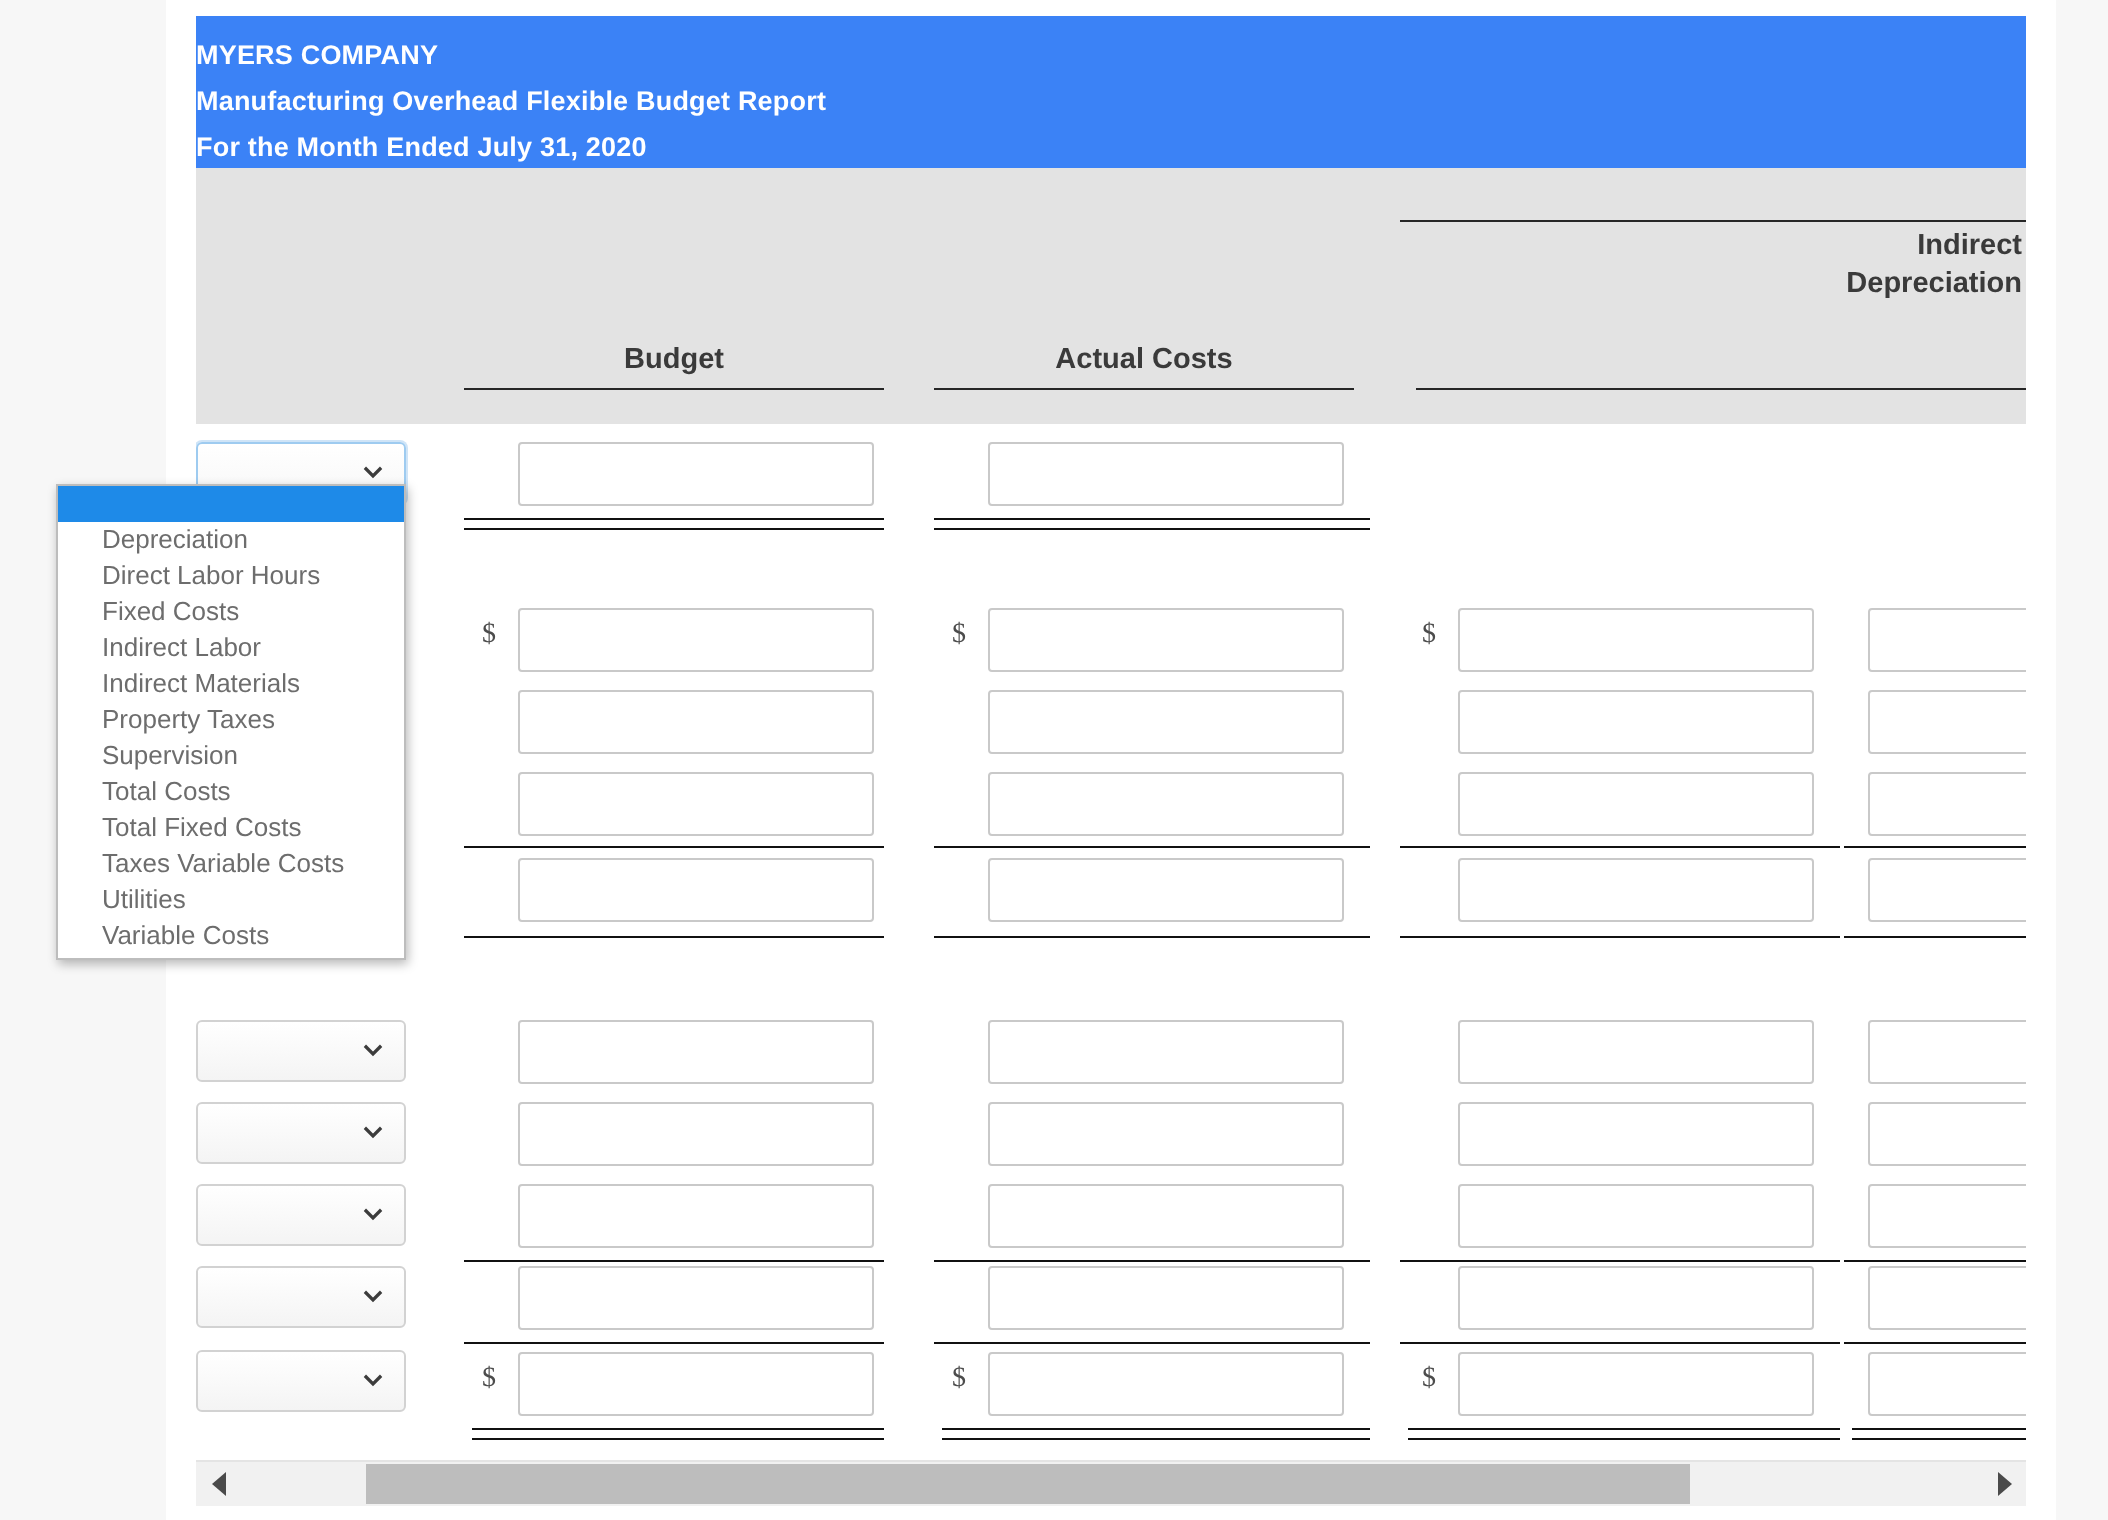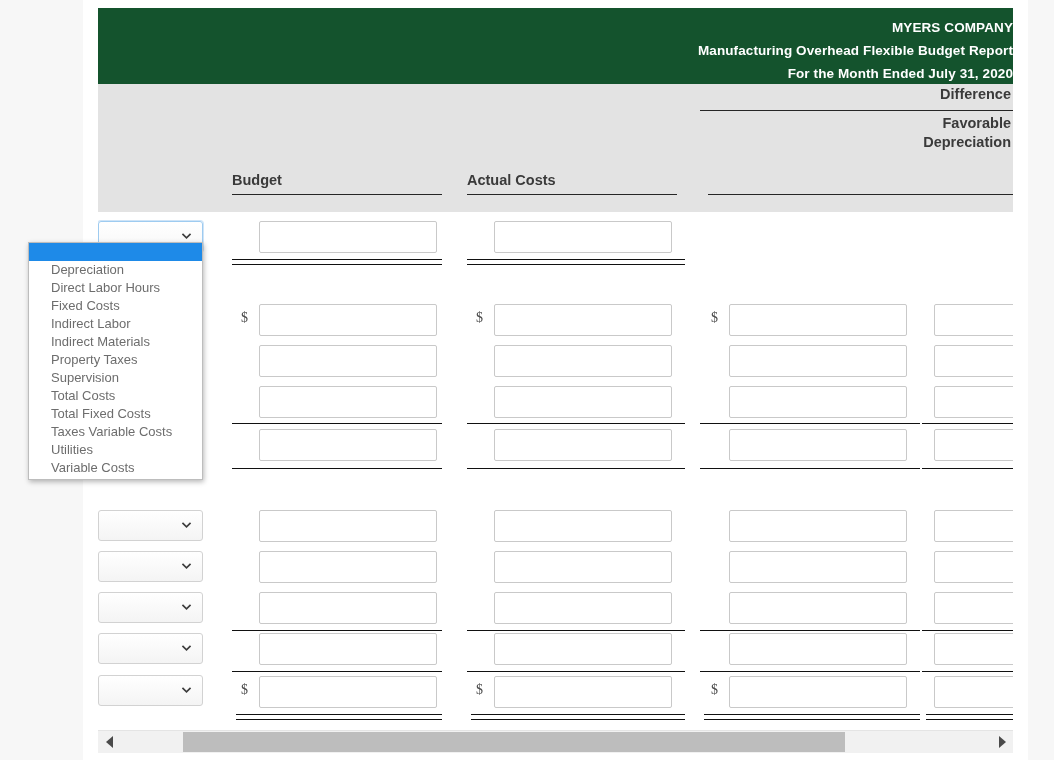--- a/index.html
+++ b/index.html
@@ -22,23 +22,23 @@
     position:absolute;left:98px;top:8px;width:915px;height:713px;
     overflow:hidden;
   }
   .table-inner{
     position:absolute;left:0;top:0;width:1150px;height:713px;
   }
 
   
   .title-band{
     position:absolute;left:0;top:0;width:915px;height:76px;
-    background:#14532d;
+    background:#3b82f6;
     color:#ffffff;
-    text-align:right;
+    text-align:left;
   }
   .title-band .tl{
     font-weight:bold;font-size:13.5px;line-height:23px;
     letter-spacing:.1px;
   }
   .title-band .tl1{padding-top:8px;}
 
   
   .head-band{
     position:absolute;left:0;top:76px;width:915px;height:128px;
@@ -62,21 +62,21 @@
     line-height:19px;box-sizing:border-box;
   }
   .hdr-diff-botrule{
     position:absolute;top:110px;left:610px;width:305px;height:0;
     border-top:1.6px solid #262626;
   }
 
   .hdr-col{
     position:absolute;top:88px;
     font-weight:bold;font-size:14.5px;color:#3a3a3a;
-    text-align:left;
+    text-align:center;
   }
   .hdr-col-rule{
     position:absolute;top:110px;height:0;
     border-top:1.6px solid #262626;
   }
   .hdr-budget      {left:134px;width:210px;}
   .hdr-budget-rule {left:134px;width:210px;}
   .hdr-actual      {left:369px;width:210px;}
   .hdr-actual-rule {left:369px;width:210px;}
 
@@ -175,25 +175,24 @@
     <div class="table-inner">
 
       <div class="title-band">
         <div class="tl tl1">MYERS COMPANY</div>
         <div class="tl">Manufacturing Overhead Flexible Budget Report</div>
         <div class="tl">For the Month Ended July 31, 2020</div>
       </div>
 
       <div class="head-band">
 
-        <div class="hdr-diff-word">Difference</div>
         <div class="hdr-diff-rule"></div>
 
         <div class="hdr-diff-lines">
-          <div>Favorable</div>
+          <div>Indirect</div>
           <div>Depreciation</div>
         </div>
         <div class="hdr-diff-botrule"></div>
 
         <div class="hdr-col hdr-budget">Budget</div>
         <div class="hdr-col-rule hdr-budget-rule"></div>
 
         <div class="hdr-col hdr-actual">Actual Costs</div>
         <div class="hdr-col-rule hdr-actual-rule"></div>
       </div>

